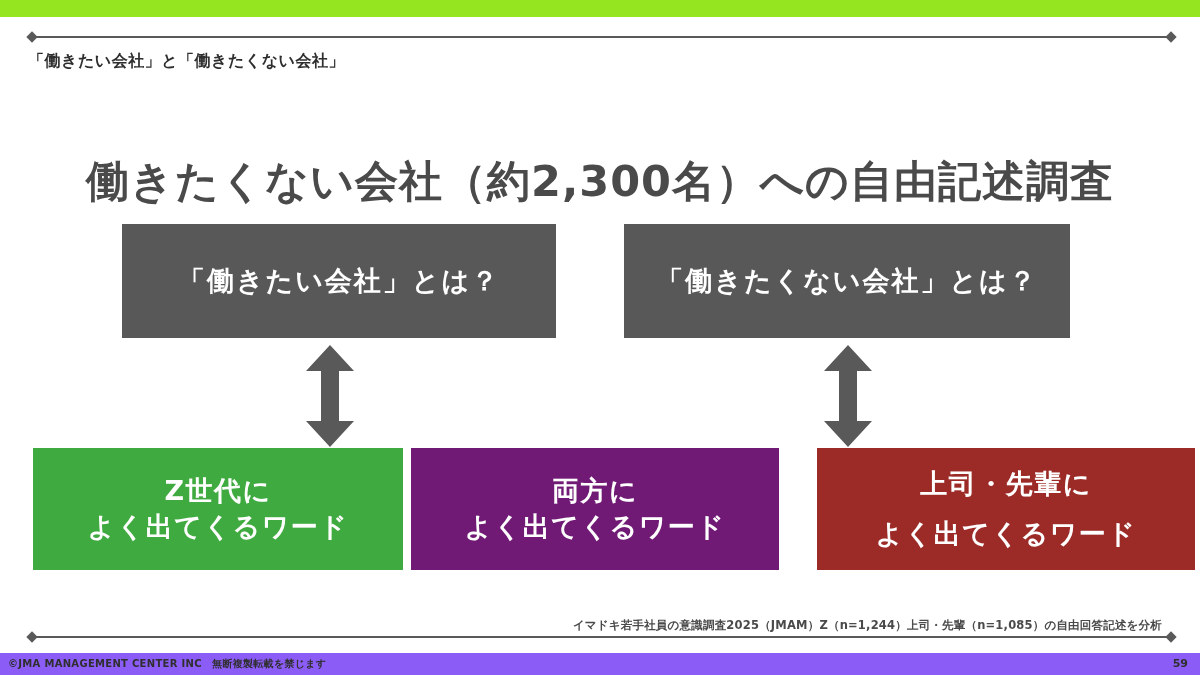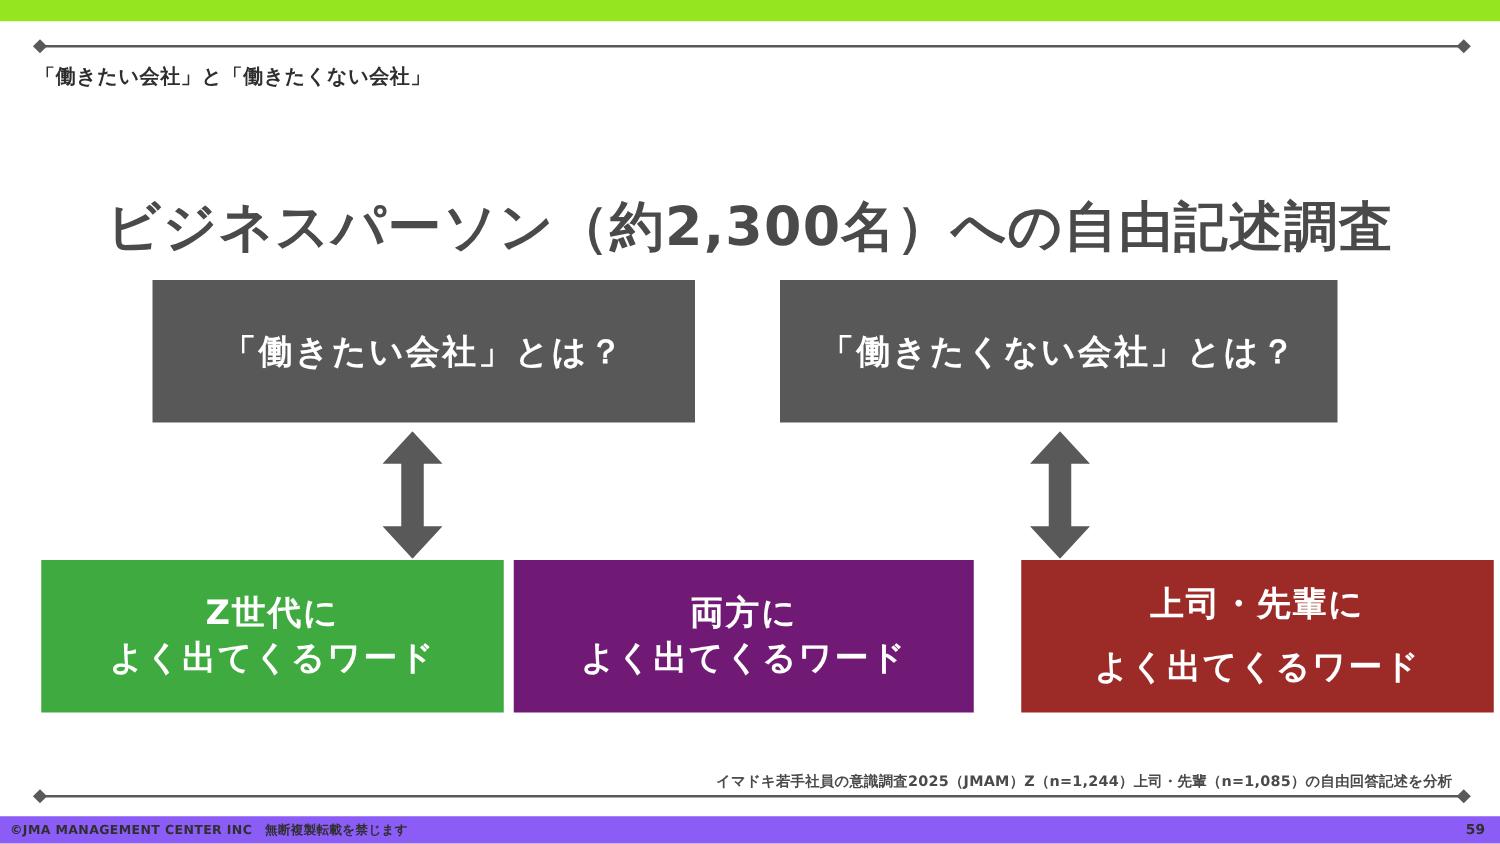--- a/index.html
+++ b/index.html
@@ -188,21 +188,21 @@
   <div class="top-band"></div>
 
   <div class="rule rule-top">
     <span class="cap left"></span>
     <span class="line"></span>
     <span class="cap right"></span>
   </div>
 
   <div class="kicker">「働きたい会社」と「働きたくない会社」</div>
 
-  <h1 class="main-title">ビジネスパーソン（約2,300名）への自由記述調査</h1>
+  <h1 class="main-title">働きたくない会社（約2,300名）への自由記述調査</h1>
 
   <div class="qbox qbox-right">
     <span>「働きたくない会社」とは？</span>
   </div>
 
   <div class="qbox qbox-left">
     <span>「働きたい会社」とは？</span>
   </div>
 
   <div class="arrow arrow-left">

